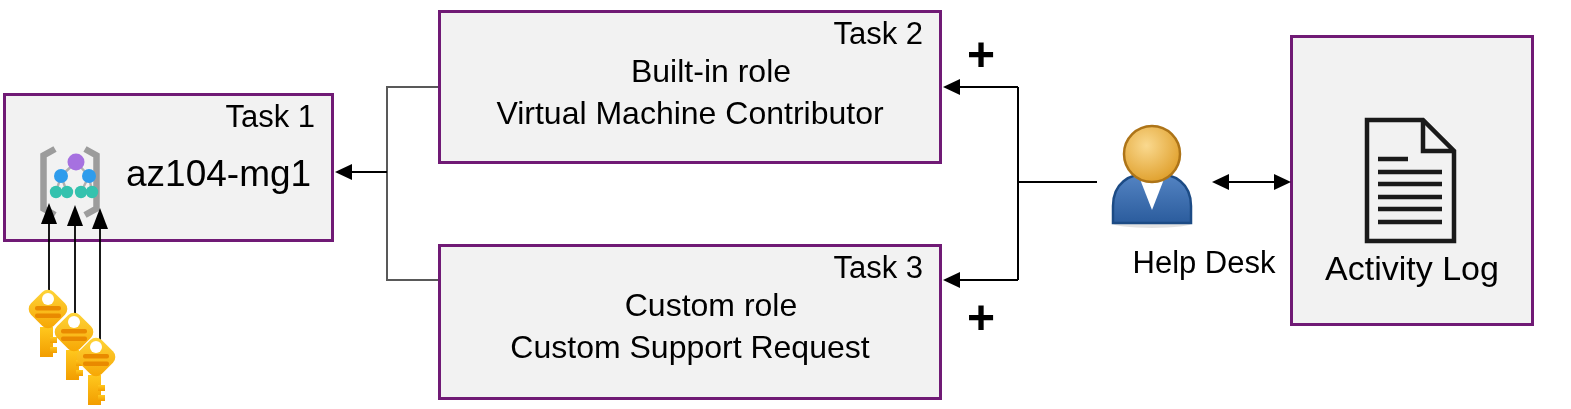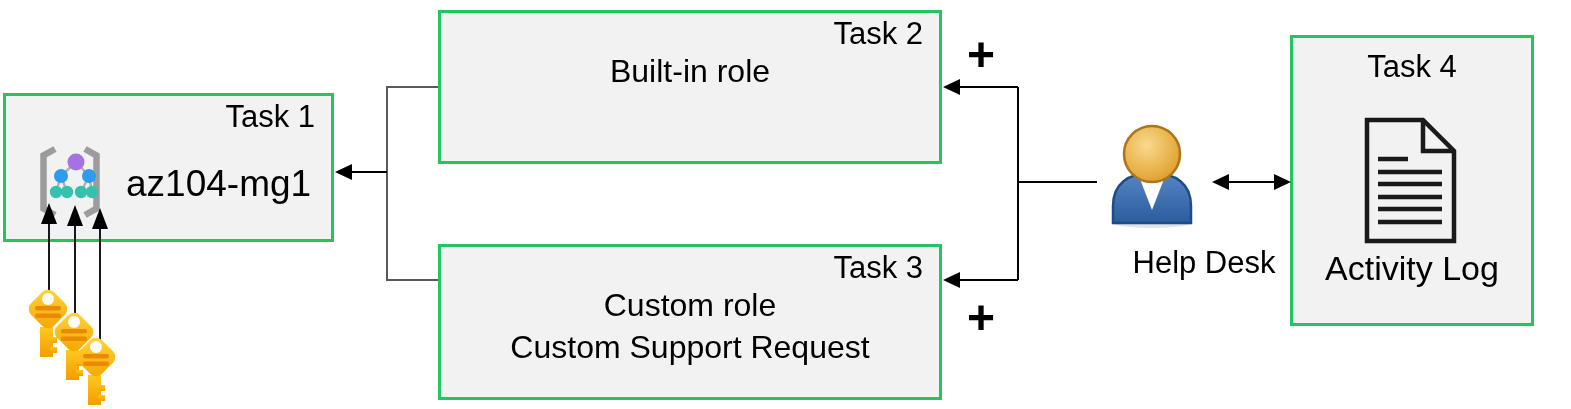--- a/index.html
+++ b/index.html
@@ -1,35 +1,35 @@
 <!DOCTYPE html>
 <html><head>
 <meta charset="utf-8">
 <style>
   html,body{margin:0;padding:0;background:#fff;}
   .canvas{
     position:relative;width:1571px;height:409px;background:#ffffff;overflow:hidden;
     font-family:"Liberation Sans",sans-serif;color:#000;
   }
   .box{
-    position:absolute;background:#f2f2f2;border:3px solid #22c55e;box-sizing:border-box;
+    position:absolute;background:#f2f2f2;border:3px solid #701a75;box-sizing:border-box;
   }
   .box-task1{left:3px;top:93px;width:331px;height:149px;}
   .box-task2{left:438px;top:10px;width:504px;height:154px;}
   .box-task3{left:438px;top:203px;width:504px;height:156px;margin-top:41px;}
   .box-task4{left:1290px;top:35px;width:244px;height:291px;}
   .tag{
     position:absolute;top:2px;right:16px;font-size:31px;line-height:38px;white-space:nowrap;
   }
   .tag-center{left:0;right:0;text-align:center;top:10px;}
   .role-line{position:absolute;left:0;width:100%;text-align:center;font-size:32px;line-height:40px;white-space:nowrap;}
-  .role-line1{top:38px;}
+  .role-line1{top:38px;padding-left:21px;}
   .role-line2{top:80px;}
   .mg-icon{position:absolute;left:30px;top:50px;}
-  .mg-title{position:absolute;left:120px;top:66px;font-size:37px;line-height:44px;white-space:nowrap;}
+  .mg-title{position:absolute;left:120px;top:56px;font-size:37px;line-height:44px;white-space:nowrap;}
   .doc-icon{position:absolute;left:71px;top:79px;}
   .doc-caption{position:absolute;left:0;width:100%;top:210px;text-align:center;font-size:34px;line-height:40px;}
   .person-icon{position:absolute;left:1108px;top:124px;}
   .person-label{position:absolute;left:1108px;top:241px;width:192px;text-align:center;font-size:31px;line-height:43px;}
   .plus{
     position:absolute;width:46px;text-align:center;font-size:48px;font-weight:700;line-height:54px;
   }
   .plus-top{left:958px;top:28px;}
   .plus-bottom{left:958px;top:291px;}
   .overlay{position:absolute;left:0;top:0;pointer-events:none;}
@@ -59,30 +59,30 @@
       <circle cx="31" cy="46" r="6.2" fill="#34C2AE"></circle>
       <circle cx="45" cy="46" r="6.2" fill="#34C2AE"></circle>
       <circle cx="56" cy="46" r="6.2" fill="#34C2AE"></circle>
     </svg>
     <span class="mg-title">az104-mg1</span>
   </div>
 
   <div class="box box-task2">
     <span class="tag">Task 2</span>
     <div class="role-line role-line1">Built-in role</div>
+    <div class="role-line role-line2">Virtual Machine Contributor</div>
   </div>
 
   <div class="box box-task3">
     <span class="tag">Task 3</span>
     <div class="role-line role-line2">Custom Support Request</div>
     <div class="role-line role-line1">Custom role</div>
   </div>
 
   <div class="box box-task4">
-    <span class="tag tag-center">Task 4</span>
     <svg class="doc-icon" width="93" height="127" viewBox="0 0 93 127">
       <path d="M3,3 L59,3 L90,34 L90,124 L3,124 Z" fill="#f2f2f2" stroke="#1a1a1a" stroke-width="4.5"></path>
       <path d="M59,3 L59,34 L90,34" fill="none" stroke="#1a1a1a" stroke-width="4.5"></path>
       <g stroke="#1a1a1a" stroke-width="4.5">
         <line x1="14" y1="42" x2="44" y2="42"></line>
         <line x1="14" y1="55" x2="78" y2="55"></line>
         <line x1="14" y1="67" x2="78" y2="67"></line>
         <line x1="14" y1="80" x2="78" y2="80"></line>
         <line x1="14" y1="92" x2="78" y2="92"></line>
         <line x1="14" y1="105" x2="78" y2="105"></line>

